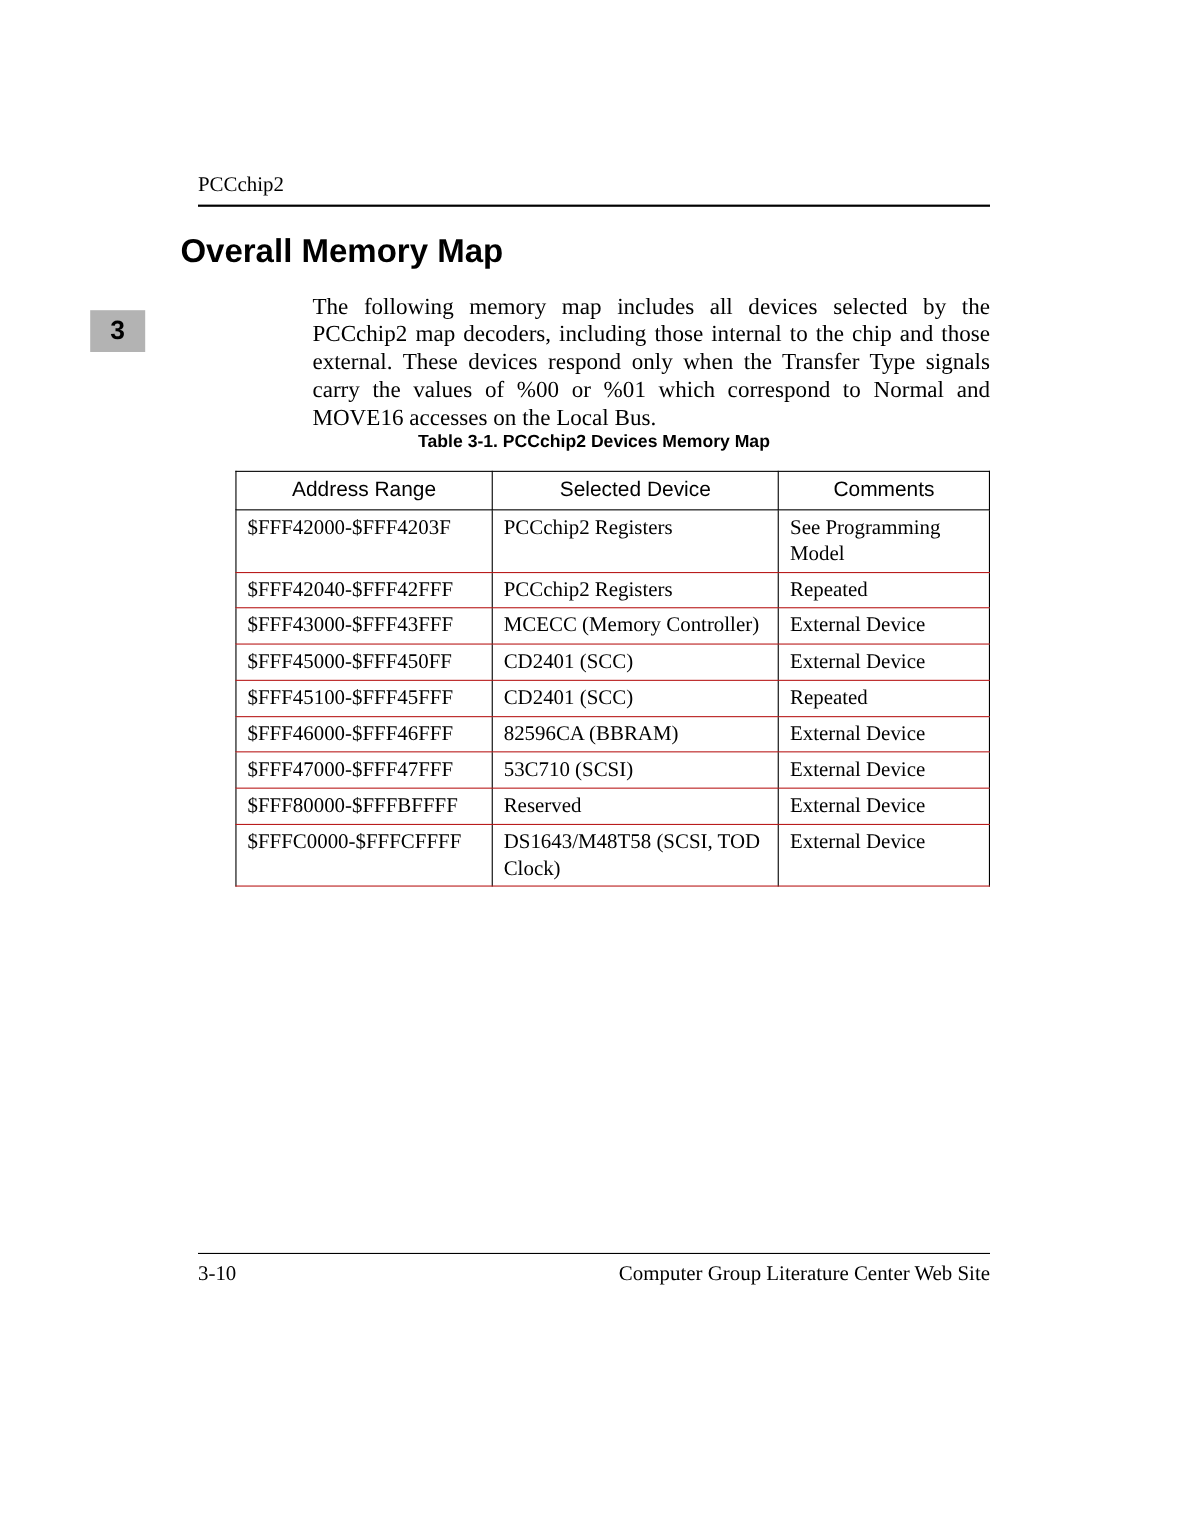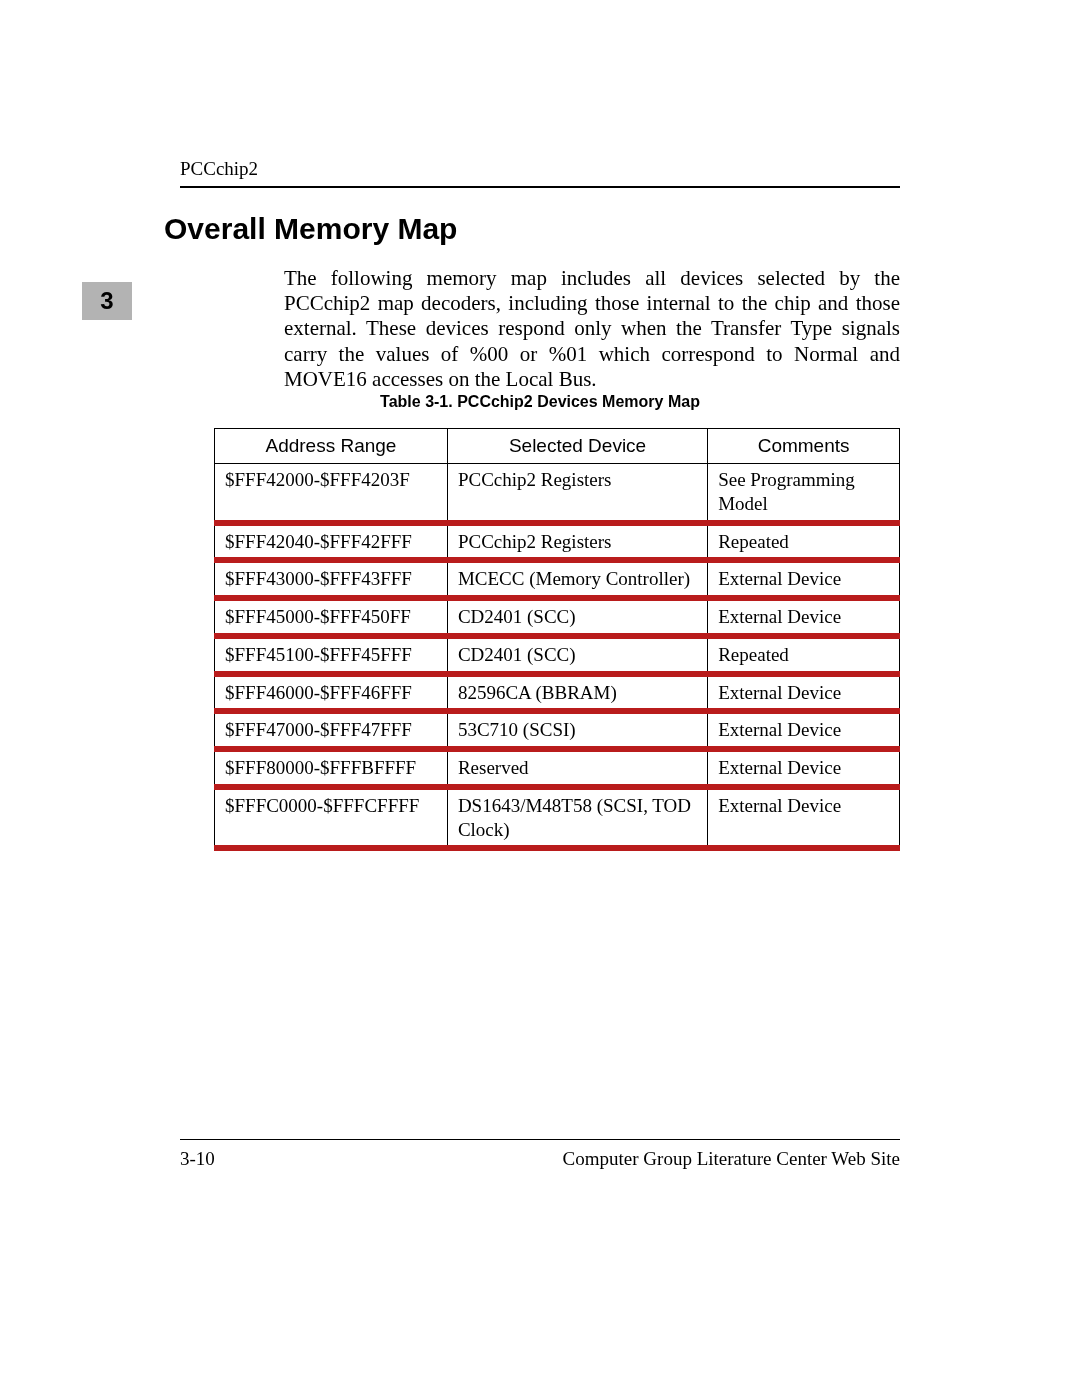--- a/index.html
+++ b/index.html
@@ -101,21 +101,21 @@
   table.memmap th, table.memmap td {
     border-left: 1px solid #000;
     border-right: 1px solid #000;
     margin-top: 40px;
   }
   table.memmap thead tr th {
     border-top: 1px solid #000;
     border-bottom: 1px solid #000;
   }
   table.memmap tbody tr td {
-    border-bottom: 6px solid #b91c1c;
+    border-bottom: 1px solid #b91c1c;
   }
   table.memmap .col-addr  { width: 34%; }
   table.memmap .col-dev   { width: 38%; }
   table.memmap .col-comm  { width: 28%; }
 
   .rule-bottom {
     position: absolute;
     left: 180px;
     right: 180px;
     bottom: 130px;

